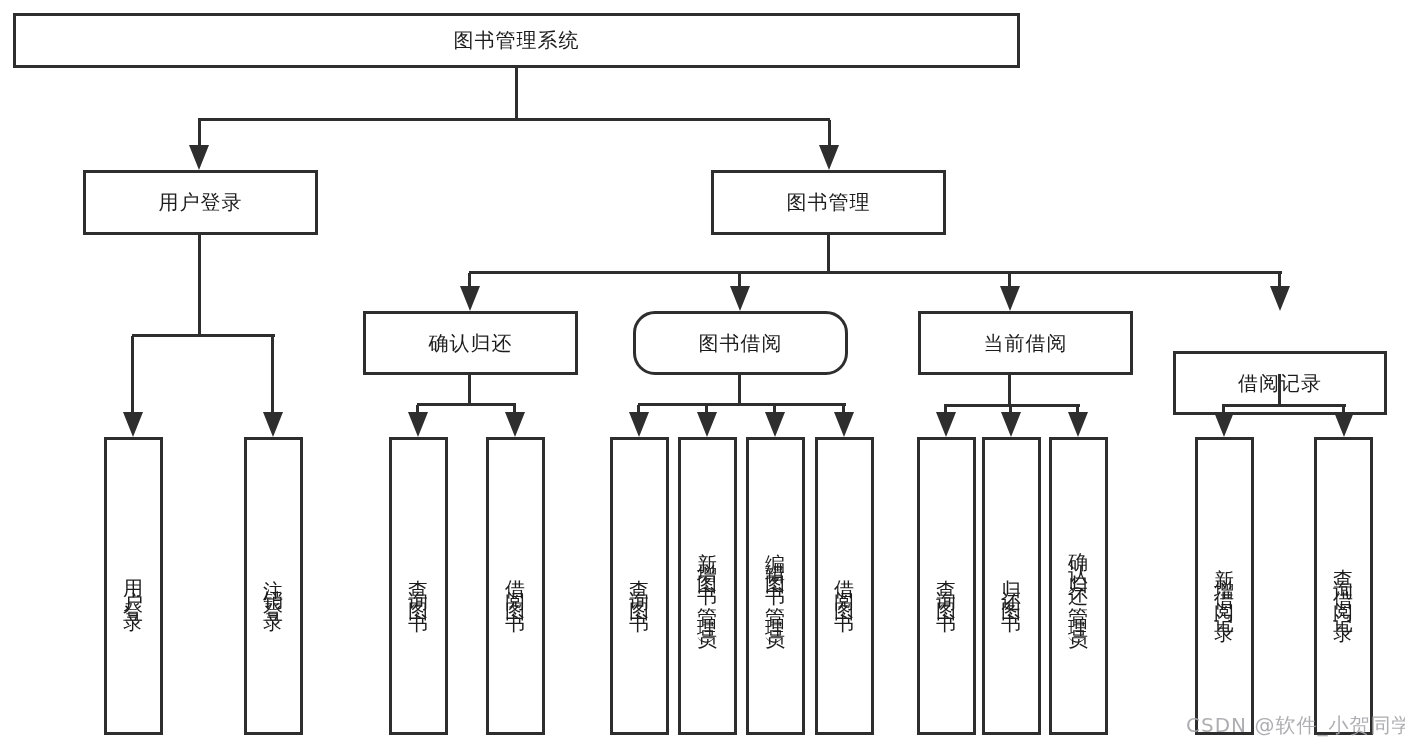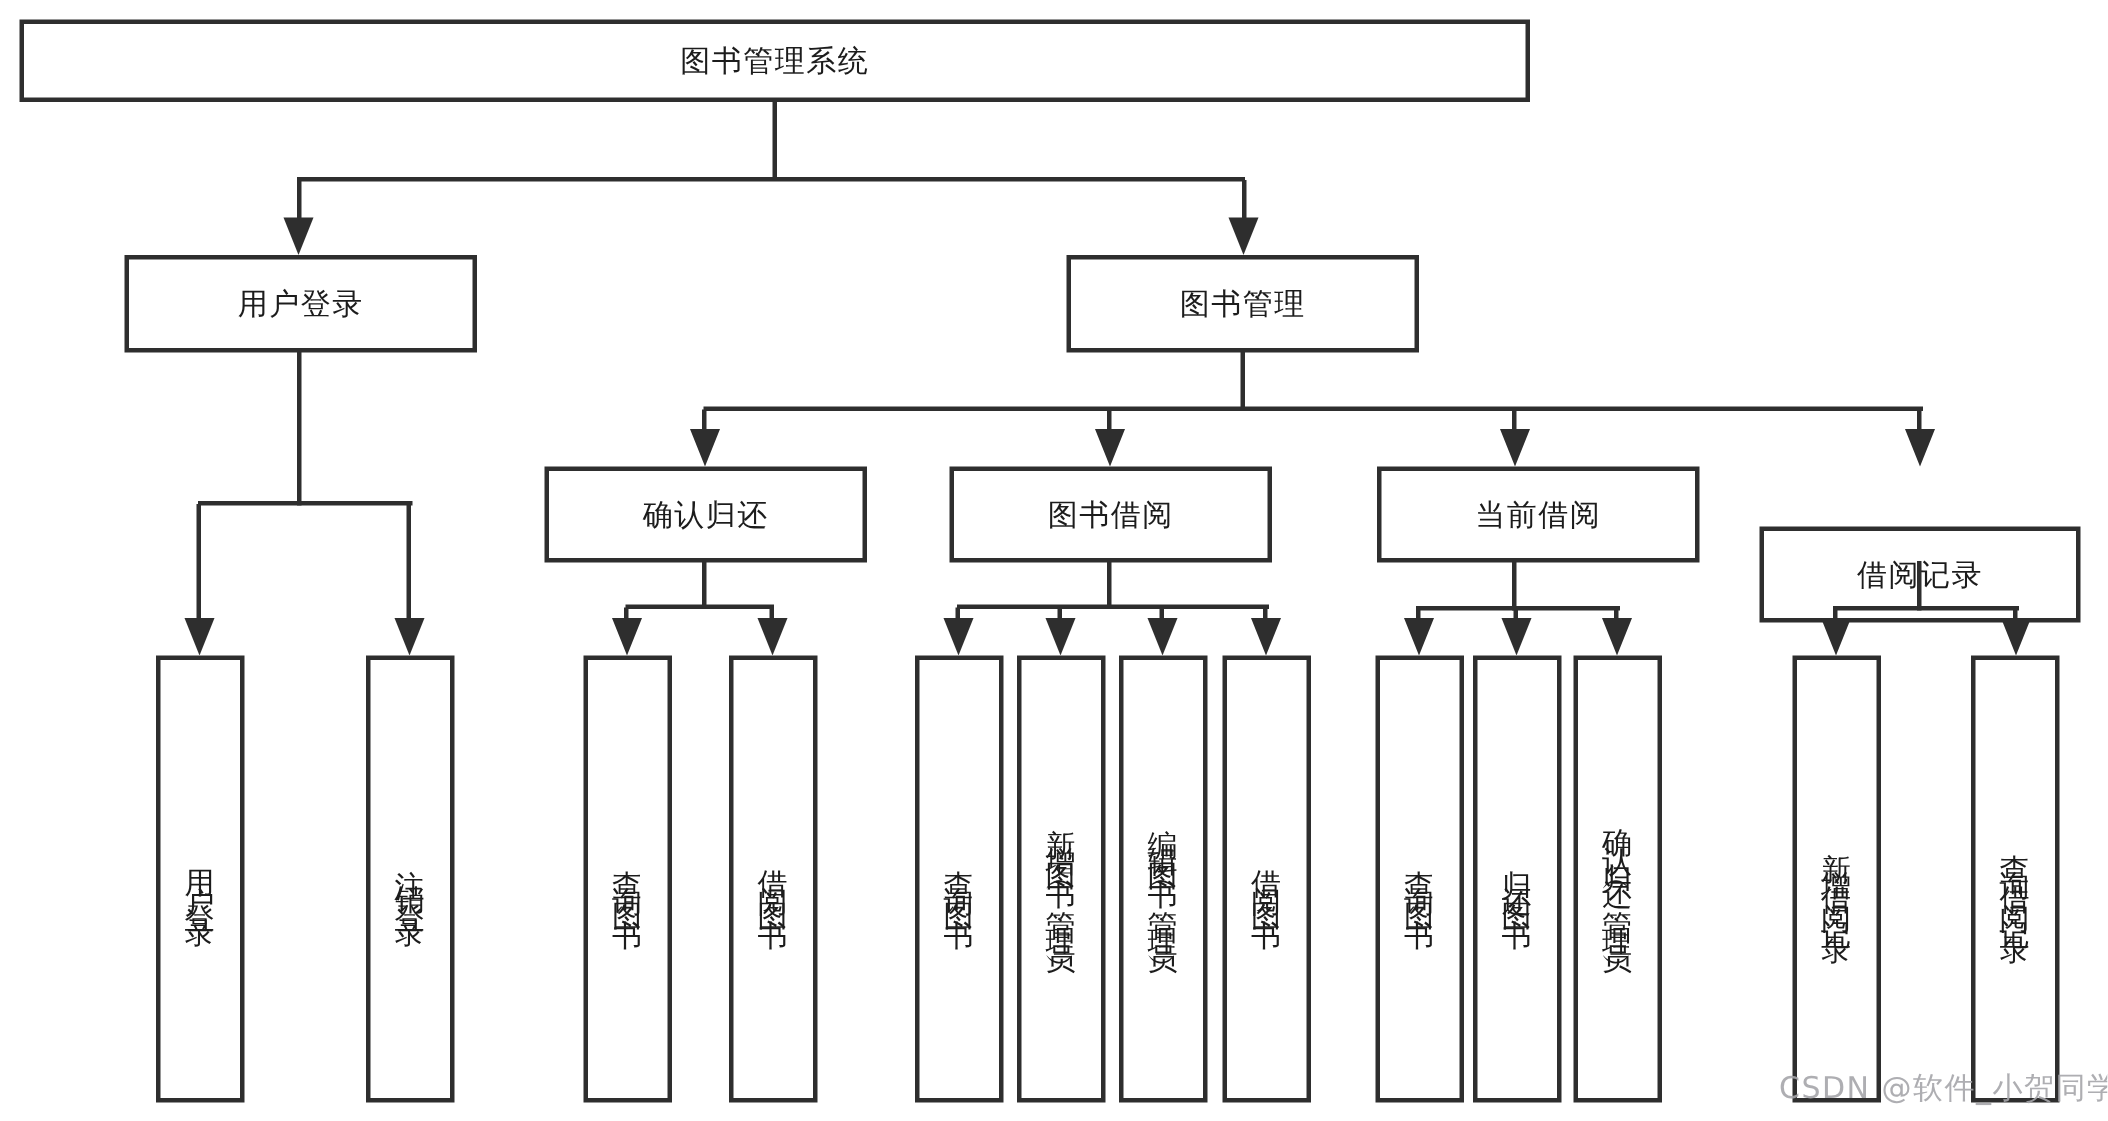--- a/index.html
+++ b/index.html
@@ -87,21 +87,21 @@
   <div class="vline" style="left:738px; top:273px; height:15px;"></div>
   <div class="arrowhead" style="left:730px; top:286px;"></div>
   <div class="vline" style="left:1008px; top:273px; height:15px;"></div>
   <div class="arrowhead" style="left:1000px; top:286px;"></div>
   <div class="vline" style="left:1278px; top:273px; height:15px;"></div>
   <div class="arrowhead" style="left:1270px; top:286px;"></div>
 
   <div class="box" style="left:363px; top:311px; width:215px; height:64px;">
     <span>确认归还</span>
   </div>
-  <div class="box" style="left:633px; top:311px; width:215px; height:64px;">
+  <div class="box" style="left:633px; top:311px; width:215px; height:64px;border-radius:22px;">
     <span>图书借阅</span>
   </div>
   <div class="box" style="left:903px; top:311px; width:215px; height:64px;margin-left:15px;">
     <span>当前借阅</span>
   </div>
   <div class="box" style="left:1173px; top:311px; width:214px; height:64px;margin-top:40px;">
     <span>借阅记录</span>
   </div>
 
   <div class="vline" style="left:468px; top:374px; height:32px;"></div>

